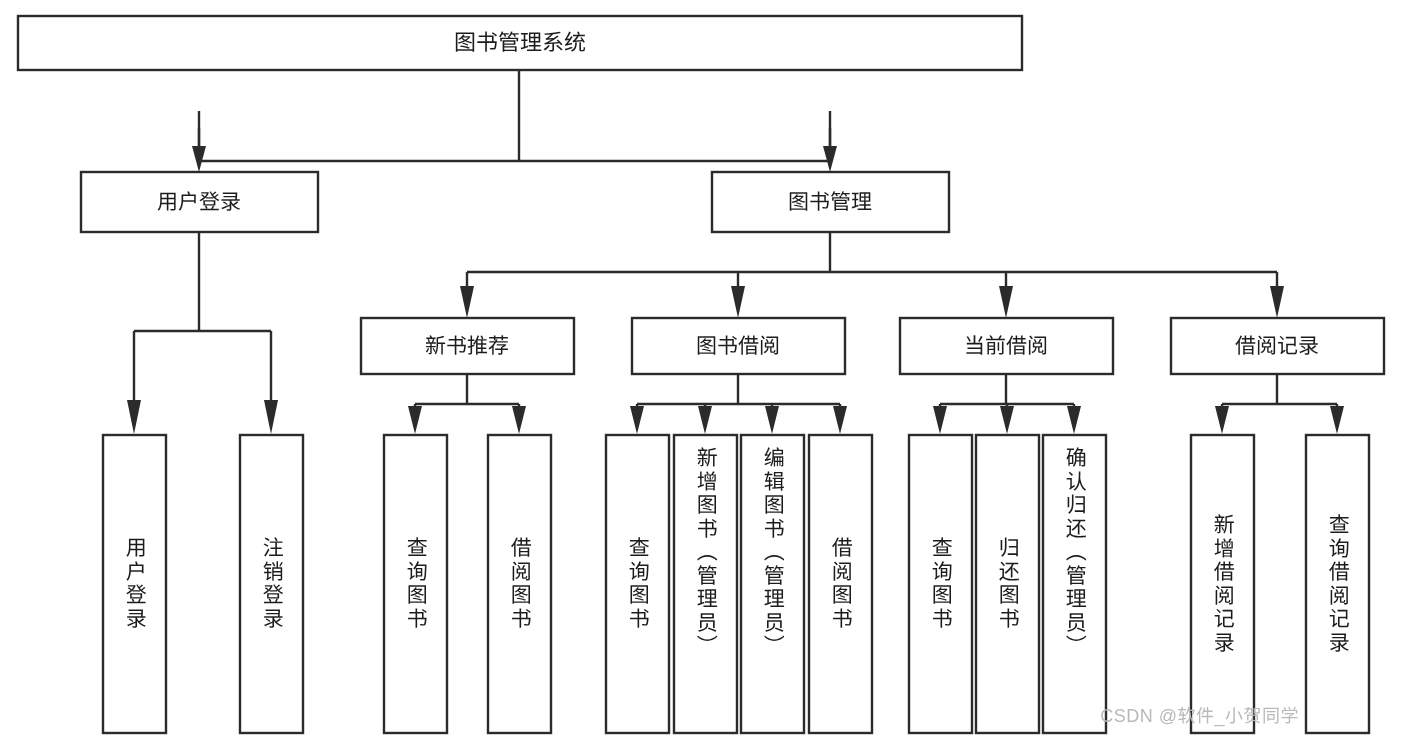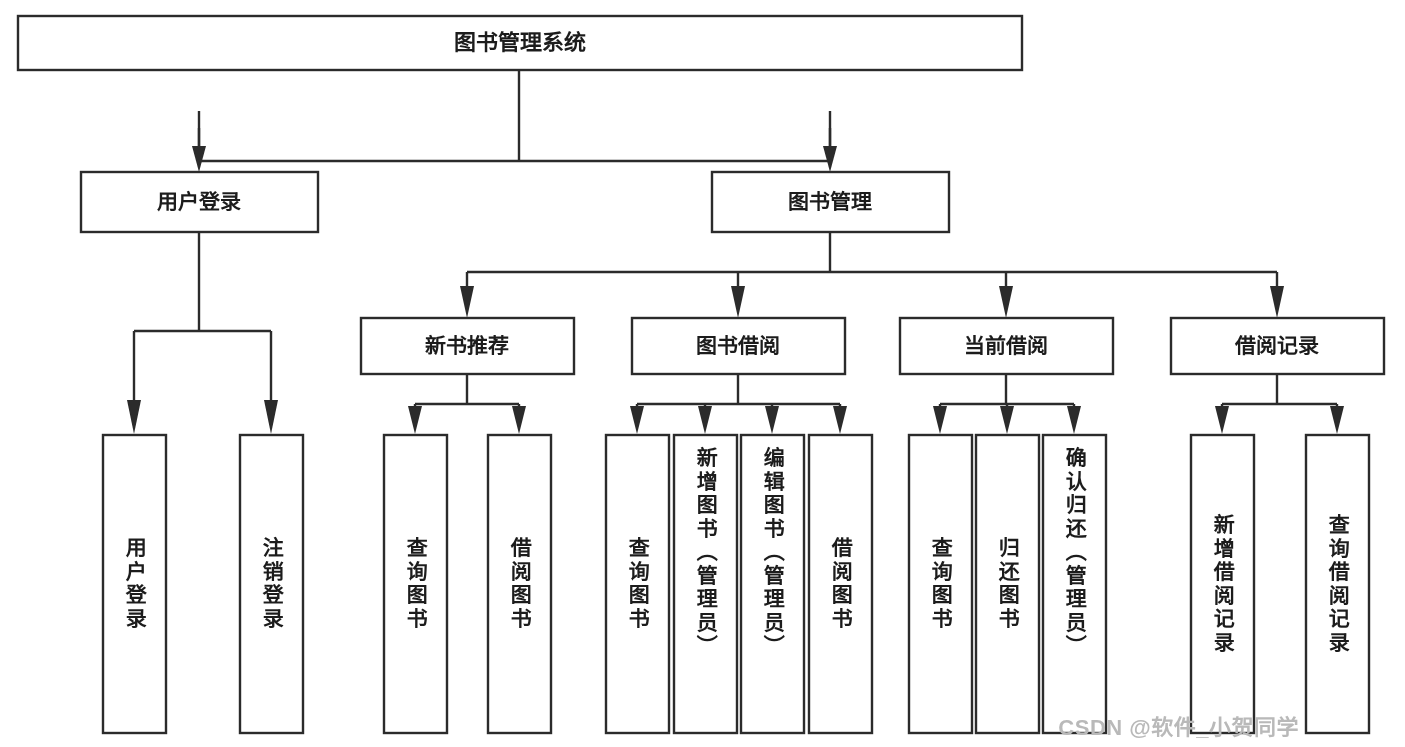--- a/index.html
+++ b/index.html
@@ -12,21 +12,20 @@
     width: 1405px;
     height: 747px;
     font-family: "Liberation Sans", "DejaVu Sans", sans-serif;
     overflow: hidden;
   }
   #diagram-root {
     position: relative;
     width: 1307px;
     height: 747px;
     background: #ffffff;
-    font-weight: bold;
   }
   svg.flow {
     position: absolute;
     left: 0;
     top: 0;
     width: 1405px;
     height: 747px;
     display: block;
   }
   .node-rect {
@@ -67,23 +66,23 @@
     font-family: "Liberation Sans", "DejaVu Sans", sans-serif;
     font-size: 21px;
     line-height: 1.12;
     letter-spacing: 2.5px;
     color: #1c1c1c;
     white-space: nowrap;
   }
   .watermark {
     position: absolute;
     right: 8px;
-    bottom: 6px;
-    font-family: "Liberation Sans", "DejaVu Sans", sans-serif;
-    font-size: 22px;
+    bottom: 20px;
+    font-family: "Liberation Sans", "DejaVu Sans", sans-serif;
+    font-size: 18px;
     color: #b9b9b9;
     letter-spacing: 0.5px;
     user-select: none;
   }
 </style>
 </head>
 <body>
 
 <div id="diagram-root">
 

